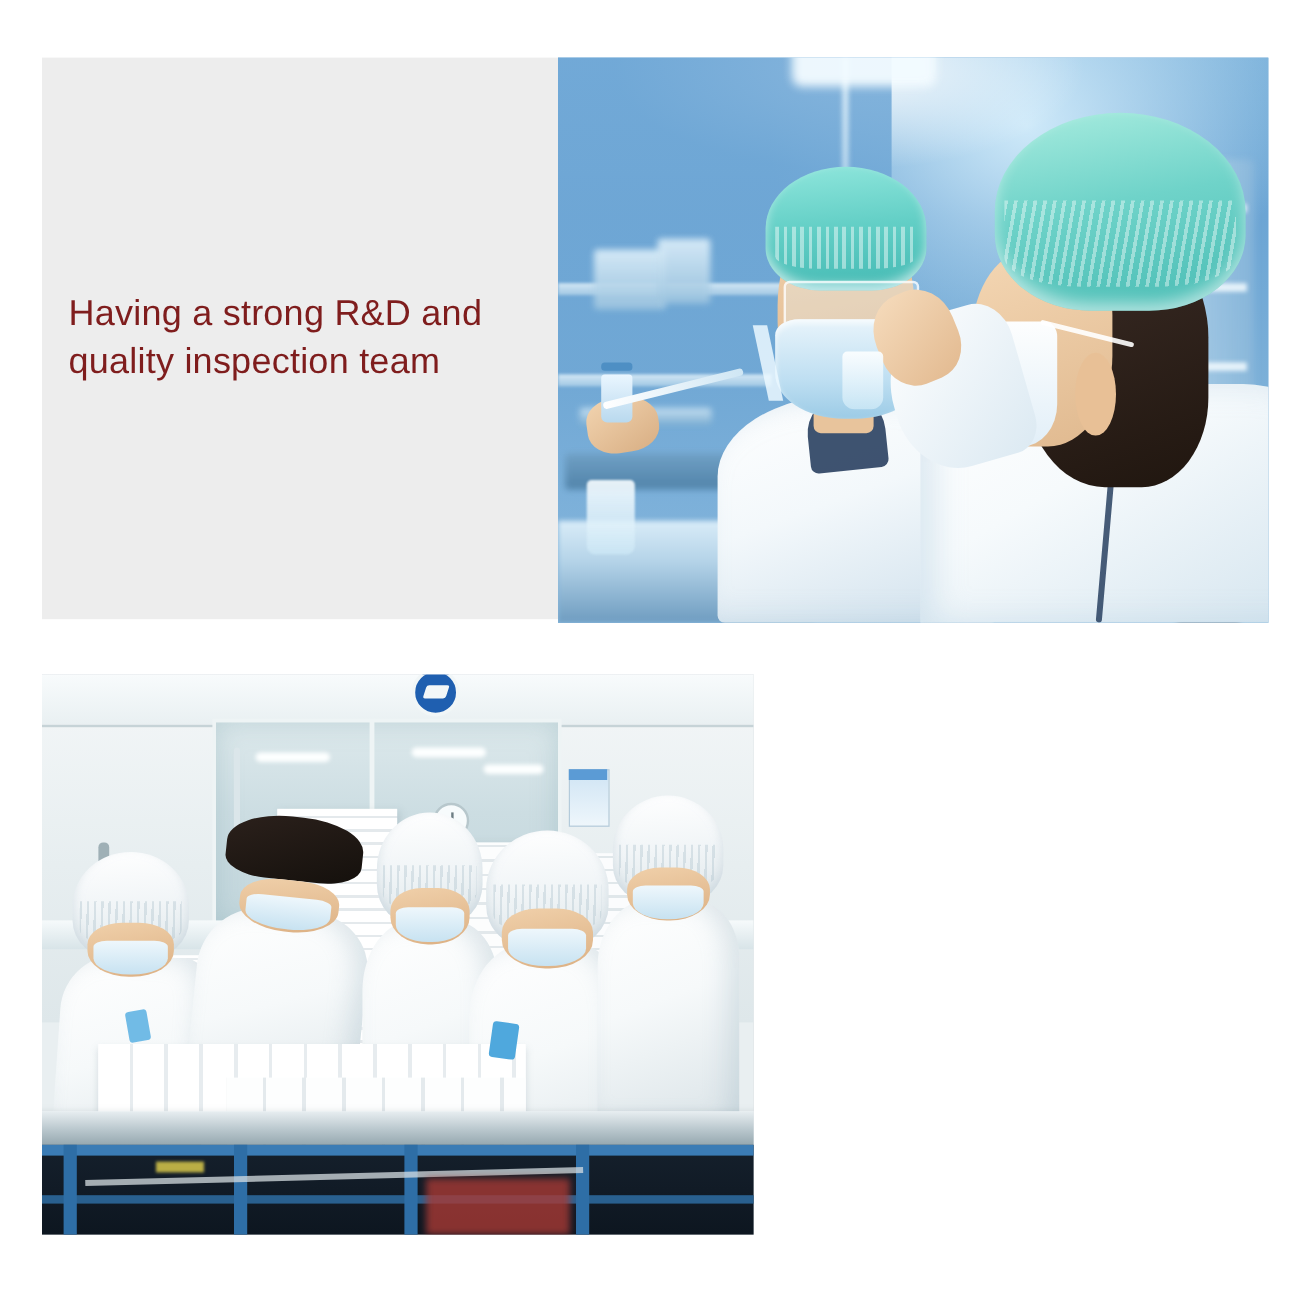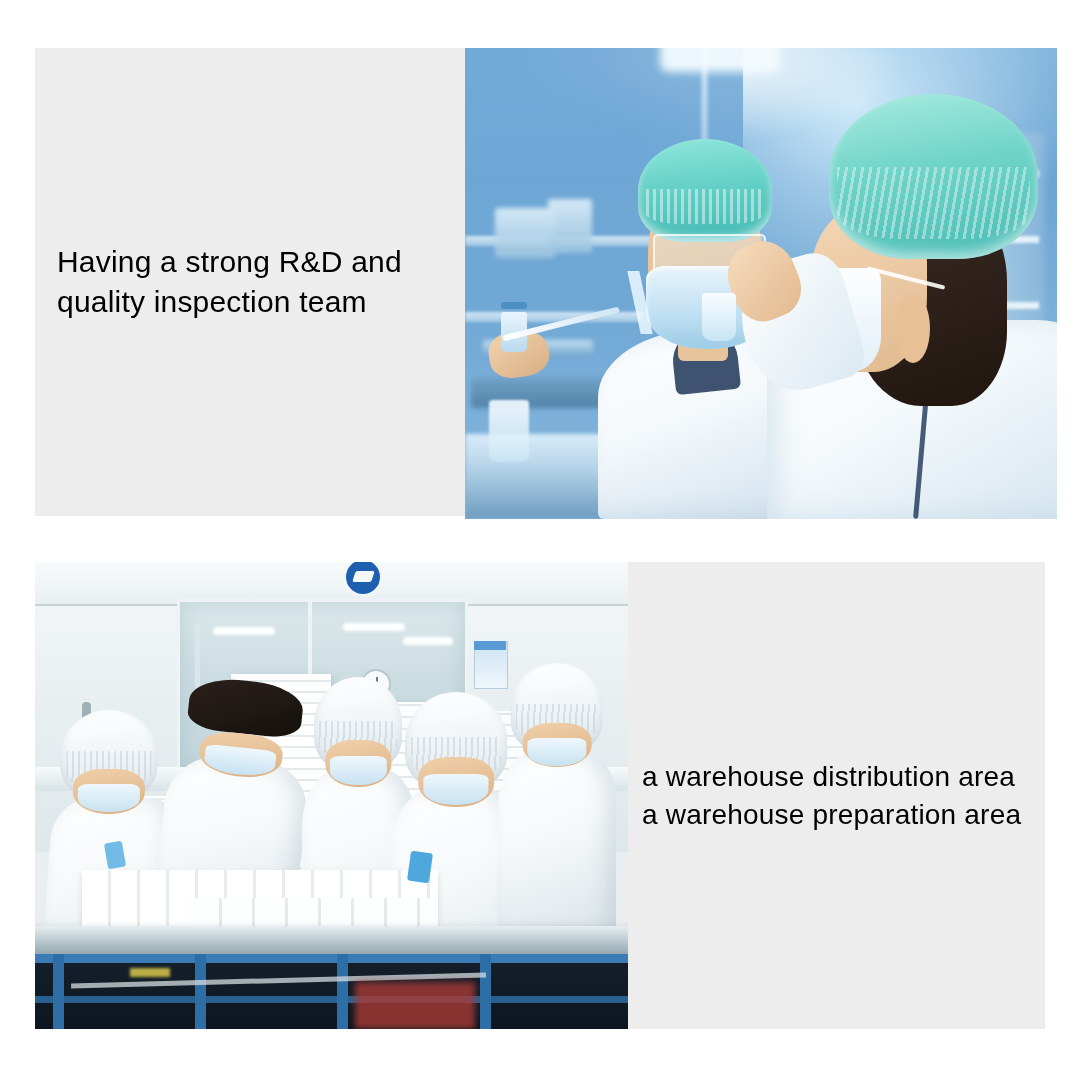--- a/index.html
+++ b/index.html
@@ -17,21 +17,21 @@
   .section-top{
     position:absolute;left:35px;top:48px;width:1022px;height:470px;
   }
   .top-caption-panel{
     position:absolute;left:0;top:0;width:432px;height:468px;
     background:#ededed;
     display:flex;align-items:center;
   }
   .caption-text{
     padding-left:22px;
-    color:#000000;
+    color:#7f1d1d;
     font-size:30px;
     line-height:1.33;
     letter-spacing:.2px;
     font-weight:400;
     white-space:pre-line;
   }
   .top-photo{
     position:absolute;left:430px;top:0;width:592px;height:471px;
     overflow:hidden;
     background:#6aa6d2;
@@ -583,19 +583,15 @@
         <div class="wh-table-leg g1"></div>
         <div class="wh-table-leg g2"></div>
         <div class="wh-table-leg g3"></div>
         <div class="wh-table-leg g4"></div>
         <div class="wh-under-bar"></div>
         <div class="wh-yellow"></div>
         <div class="wh-red"></div>
       </div>
     </div>
 
-    <div class="bottom-caption-panel">
-      <div class="caption-text">a warehouse distribution area
-a warehouse preparation area</div>
-    </div>
   </div>
 
 </div>
 
 </body></html>

